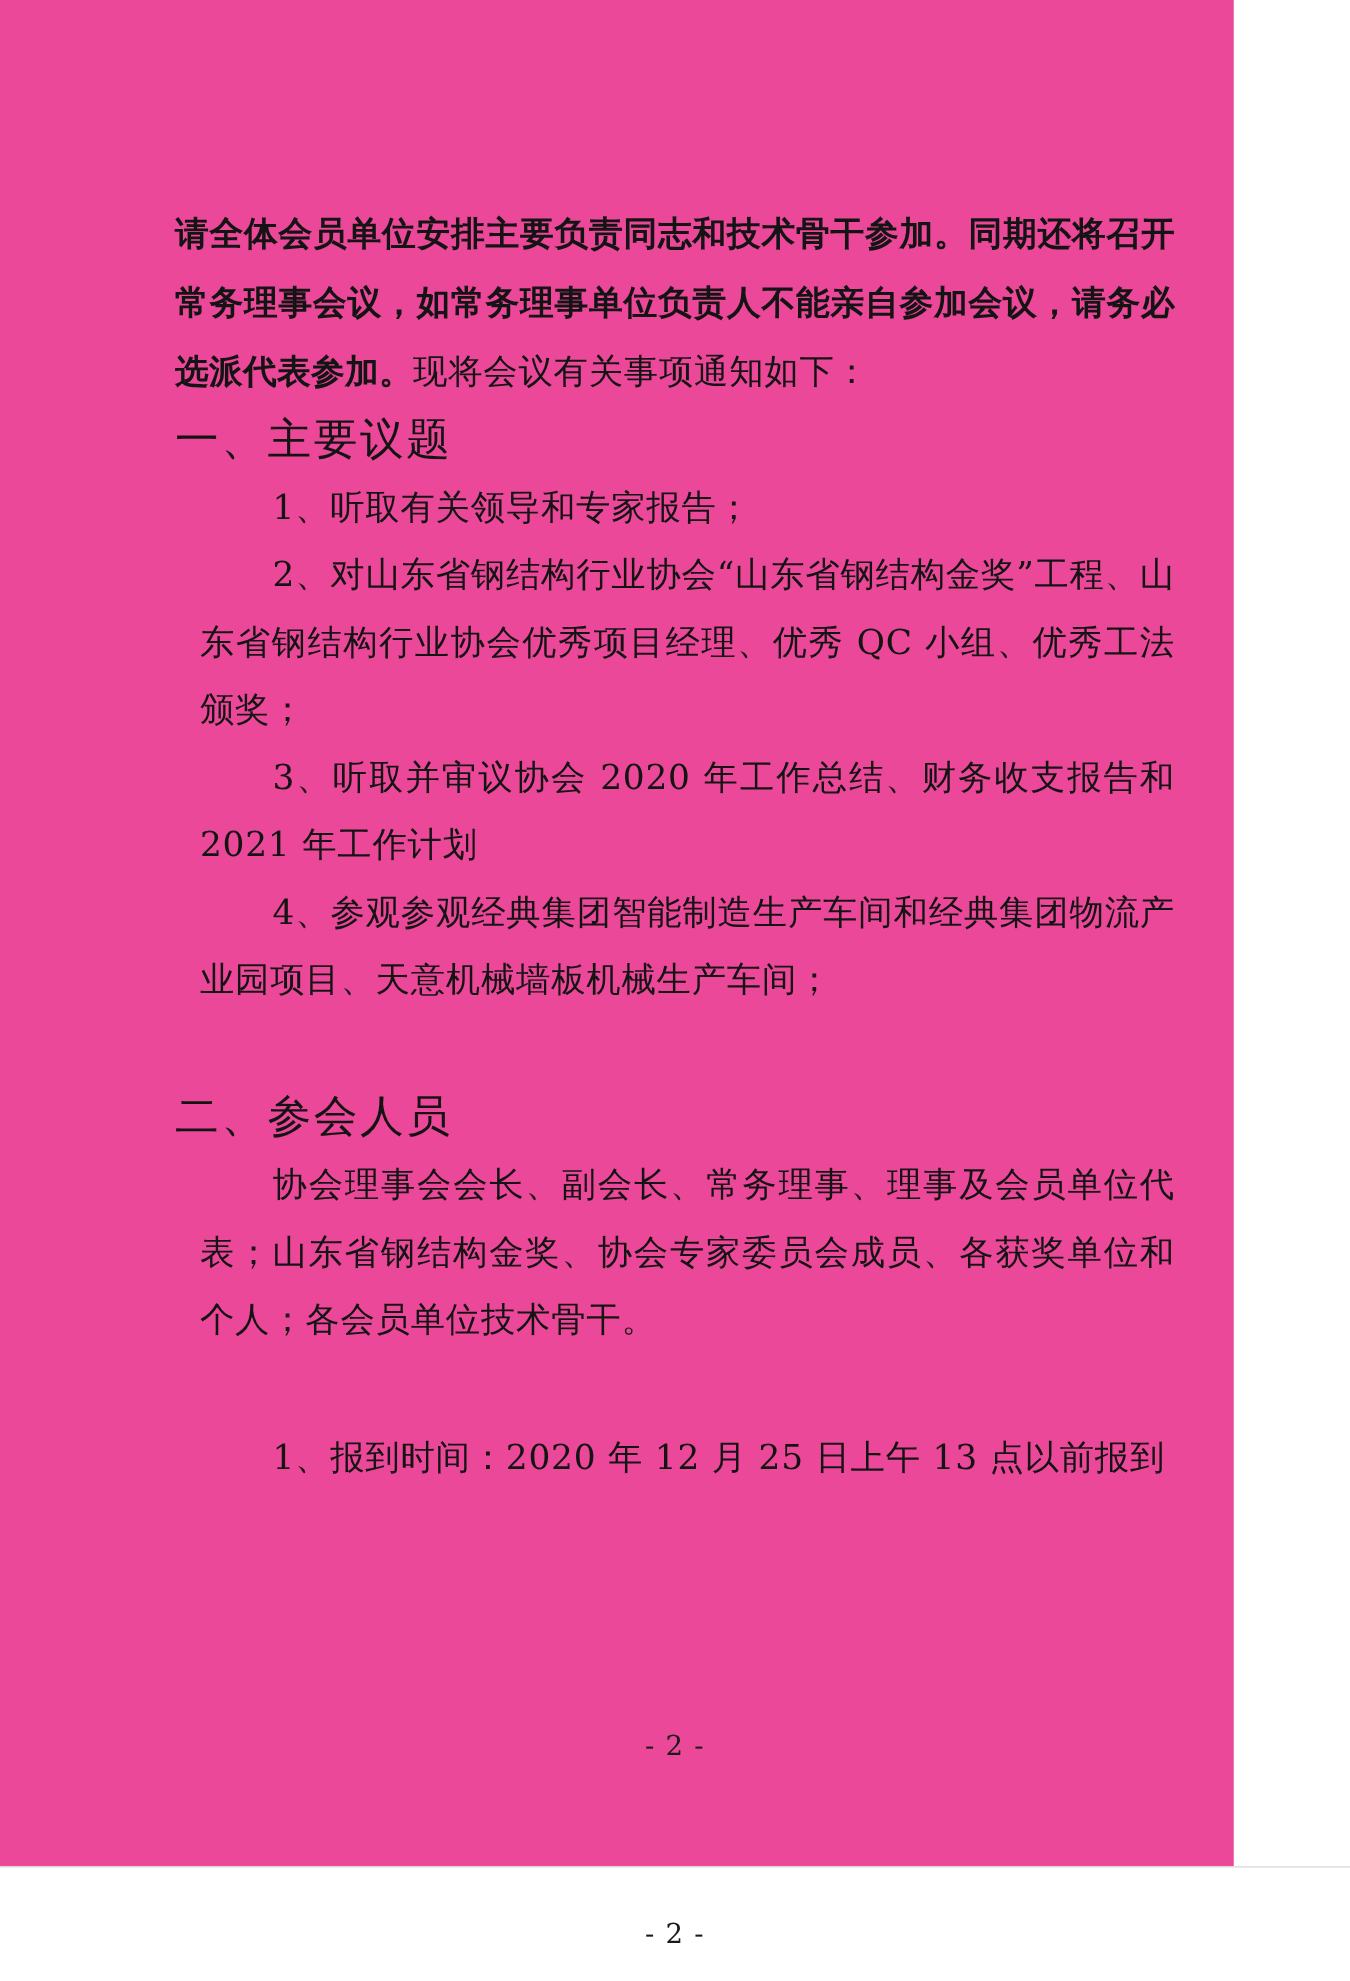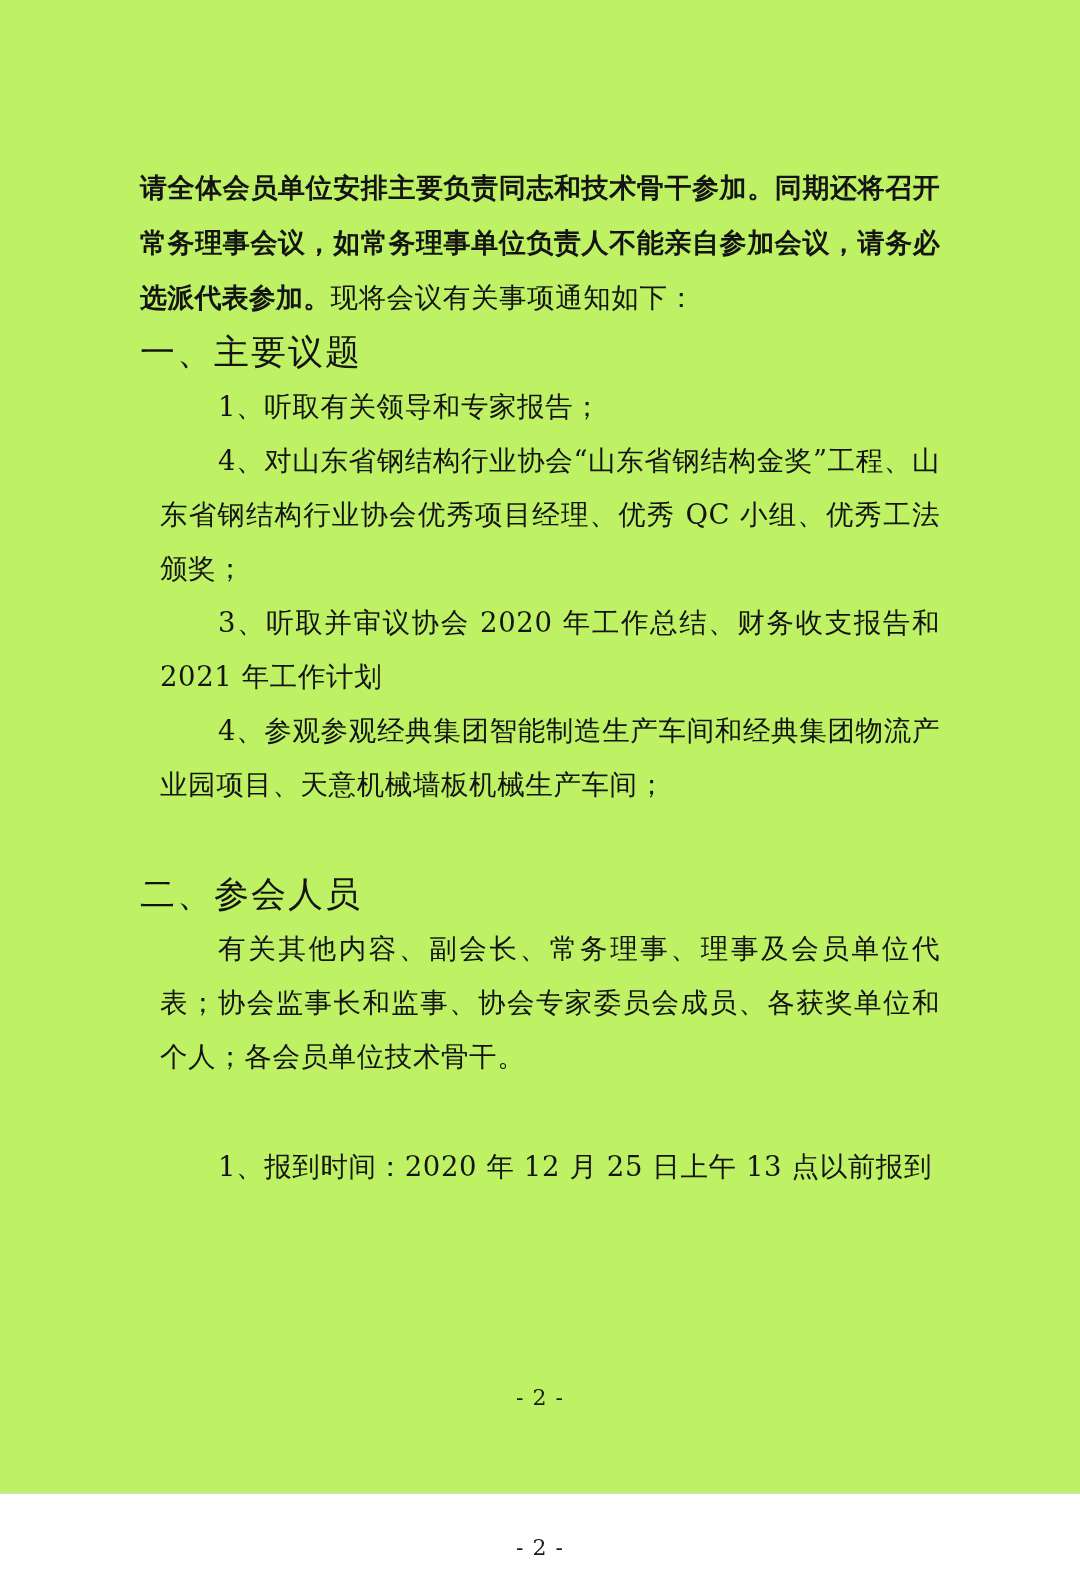--- a/index.html
+++ b/index.html
@@ -12,23 +12,23 @@
     height: 1585px;
     font-family: "DejaVu Serif", "Liberation Serif", serif;
     color: #1a1a1a;
     position: relative;
     overflow: hidden;
   }
   .page {
     position: absolute;
     left: 0;
     top: 0;
-    width: 1080px;
+    width: 987px;
     height: 1493px;
-    background: #bef264;
+    background: #ec4899;
     box-sizing: border-box;
   }
   .page-inner {
     position: absolute;
     left: 140px;
     top: 160px;
     width: 800px;
   }
   .para {
     font-size: 27.5px;
@@ -91,32 +91,32 @@
 
 <div class="page">
   <div class="page-inner">
 
     <p class="para"><span class="bold-lead">请全体会员单位安排主要负责同志和技术骨干参加。同期还将召开常务理事会议，如常务理事单位负责人不能亲自参加会议，请务必选派代表参加。</span><span>现将会议有关事项通知如下：</span></p>
 
     <p class="heading">一、主要议题</p>
 
     <p class="para indent-2">1、听取有关领导和专家报告；</p>
 
-    <p class="para indent-2">4、对山东省钢结构行业协会“山东省钢结构金奖”工程、山东省钢结构行业协会优秀项目经理、优秀 QC 小组、优秀工法颁奖；</p>
+    <p class="para indent-2">2、对山东省钢结构行业协会“山东省钢结构金奖”工程、山东省钢结构行业协会优秀项目经理、优秀 QC 小组、优秀工法颁奖；</p>
 
     <p class="para indent-2">3、听取并审议协会 2020 年工作总结、财务收支报告和 2021 年工作计划</p>
 
     <p class="para indent-2">4、参观参观经典集团智能制造生产车间和经典集团物流产业园项目、天意机械墙板机械生产车间；</p>
 
 
     <div class="spacer-lg"></div>
 
     <p class="heading">二、参会人员</p>
 
-    <p class="para indent-2">有关其他内容、副会长、常务理事、理事及会员单位代表；协会监事长和监事、协会专家委员会成员、各获奖单位和个人；各会员单位技术骨干。</p>
+    <p class="para indent-2">协会理事会会长、副会长、常务理事、理事及会员单位代表；山东省钢结构金奖、协会专家委员会成员、各获奖单位和个人；各会员单位技术骨干。</p>
 
     <div class="spacer-lg"></div>
 
 
     <p class="para indent-2">1、报到时间：2020 年 12 月 25 日上午 13 点以前报到</p>
 
   </div>
 
   <div class="page-num-inner">- 2 -</div>
 </div>

